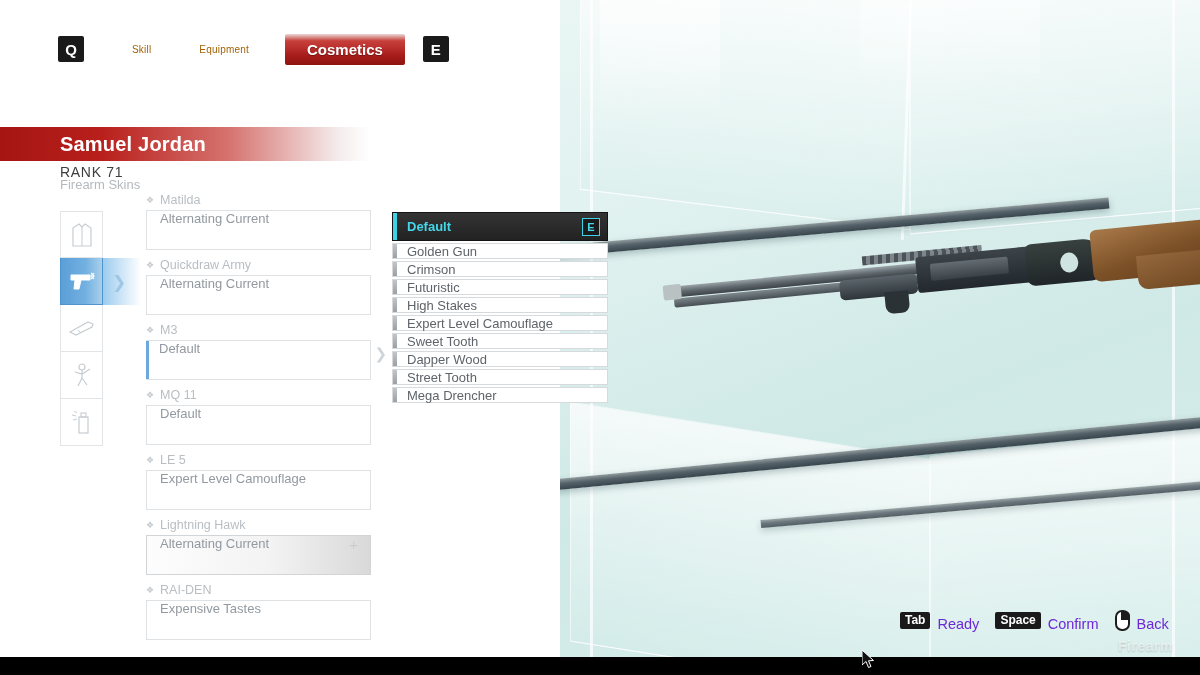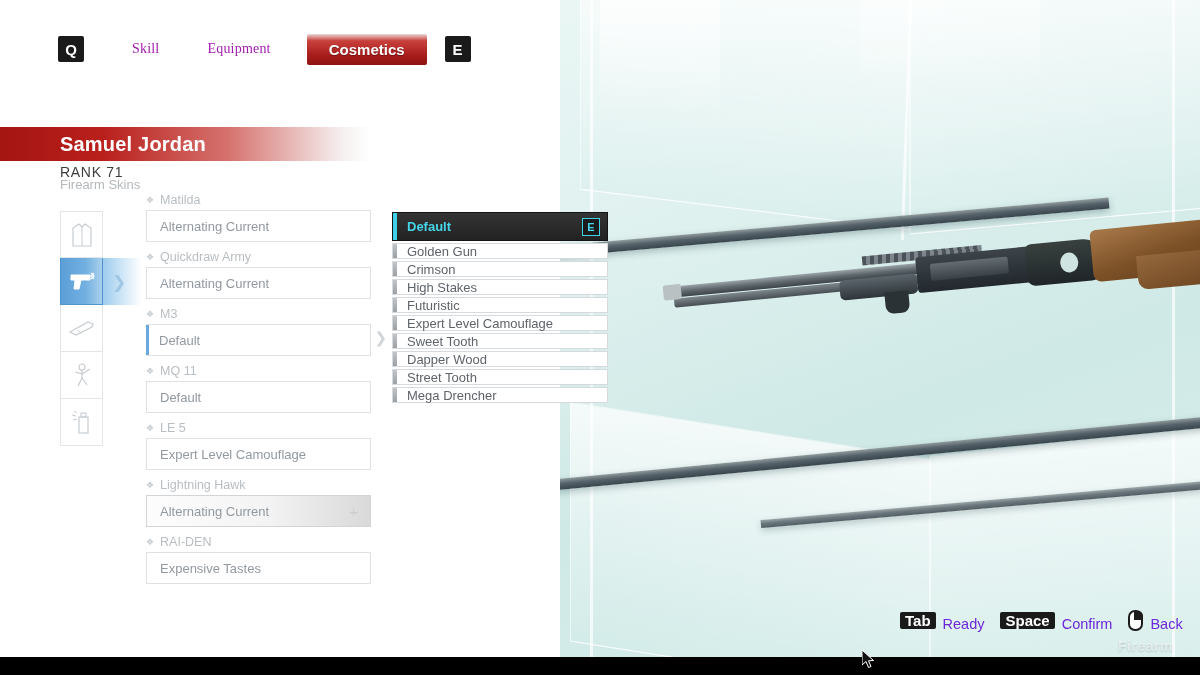--- a/index.html
+++ b/index.html
@@ -76,22 +76,22 @@
   
   #tabbar { position:absolute; left:0; top:20px; width:560px; height:58px; display:flex; align-items:center; }
   .keycap {
     display:inline-flex; align-items:center; justify-content:center;
     background:#1a1a1a; color:#ffffff; font-weight:700;
     border-radius:2px;
   }
   #key-q, #key-e { width:26px; height:26px; font-size:15px; }
   #key-q { margin-left:58px; }
   .tab-label {
-    color:#a21caf; font-size:14px; font-weight:400; letter-spacing:.2px;
-    padding:0 10px; cursor:pointer;font-family:Liberation Serif, serif;
+    color:#a16207; font-size:10px; font-weight:400; letter-spacing:.2px;
+    padding:0 10px; cursor:pointer;
   }
   #tab-skill { margin-left:38px; }
   #tab-equipment { margin-left:28px; }
   #tab-cosmetics {
     margin-left:26px; margin-right:18px;
     color:#ffffff; font-weight:700; font-size:15px;
     padding:7px 22px;
     background: linear-gradient(180deg,#e8d7d6 0%, #c8403c 22%, #a71c1a 70%, #8c1411 100%);
     border-radius:2px;
     text-shadow:0 1px 1px rgba(0,0,0,.35);
@@ -128,22 +128,22 @@
     pointer-events:none;
   }
   #rail-chevron { position:absolute; left:112px; top:272px; color:#9fc6e4; font-size:17px; }
 
   
   #weapon-list { position:absolute; left:146px; top:192px; width:225px; }
   .wl-group { margin-bottom:7px; }
   .wl-name { display:flex; align-items:center; color:#b9bec2; font-size:12.5px; margin-bottom:3px; height:15px; }
   .wl-diamond { color:#c6cbcf; font-size:9px; margin-right:6px; }
   .wl-row {
-    position:relative; height:32px; border:1px solid #dfe2e5; background:#ffffff;
-    display:flex; align-items:center; cursor:pointer;
+    position:relative; height:40px; border:1px solid #dfe2e5; background:#ffffff;
+    display:flex; cursor:pointer;
   }
   .wl-row span.val { color:#9299a0; font-size:13px; margin-left:13px; }
   .wl-row.sel { border-left:none; }
   .wl-row.sel::before {
     content:""; position:absolute; left:0; top:0; width:3px; height:100%;
     background:#6aa8dd;
   }
   .wl-row.hl { background: linear-gradient(90deg,#fdfdfd 0%, #f3f3f3 55%, #d9d9d9 100%); border-color:#d2d5d8; }
   .wl-plus { position:absolute; right:12px; color:#c9cdd1; font-size:15px; }
   .wl-chev { position:absolute; right:-17px; top:4px; color:#cfd4d8; font-size:15px; }
@@ -169,21 +169,21 @@
   .sk-badge {
     position:absolute; right:7px; top:5px;
     width:18px; height:18px;
     display:flex; align-items:center; justify-content:center;
     border:1px solid #3fd2e6; color:#45d6ea; font-size:11px; font-weight:700;
     background:#1b1b1b;
   }
 
   
   #hints { position:absolute; left:900px; top:608px; display:flex; align-items:center; }
-  #hints .keycap { height:17px; padding:0 5px; font-size:15px; font-weight:700; }
+  #hints .keycap { height:17px; padding:0 5px; font-size:12px; font-weight:700; }
   #hints .htxt { color:#6d28d9; font-size:14.5px; margin:8px 16px 0 7px; }
   #mouse-icon { width:15px; height:21px; border:2px solid #1c1c1c; border-radius:7px;
                 position:relative; background:#ffffff; }
   #mouse-icon::before { content:""; position:absolute; left:5px; top:-1px; width:8px; height:9px;
                         background:#1c1c1c; border-radius:0 5px 0 0; }
   #mouse-icon::after  { content:""; position:absolute; left:4px; top:-1px; width:1.5px; height:9px;
                         background:#1c1c1c; }
 
   
   #watermark { position:absolute; left:1118px; top:638px; color:rgba(255,255,255,.55);
@@ -360,24 +360,24 @@
         <span class="lbl">Default</span>
         <span class="sk-badge">E</span>
       </div>
       <div class="sk-row">
         <span class="lbl">Golden Gun</span>
       </div>
       <div class="sk-row">
         <span class="lbl">Crimson</span>
       </div>
       <div class="sk-row">
+        <span class="lbl">Futuristic</span>
+      </div>
+      <div class="sk-row">
         <span class="lbl">High Stakes</span>
-      </div>
-      <div class="sk-row">
-        <span class="lbl">Futuristic</span>
       </div>
       <div class="sk-row">
         <span class="lbl">Expert Level Camouflage</span>
       </div>
       <div class="sk-row">
         <span class="lbl">Sweet Tooth</span>
       </div>
       <div class="sk-row">
         <span class="lbl">Dapper Wood</span>
       </div>

